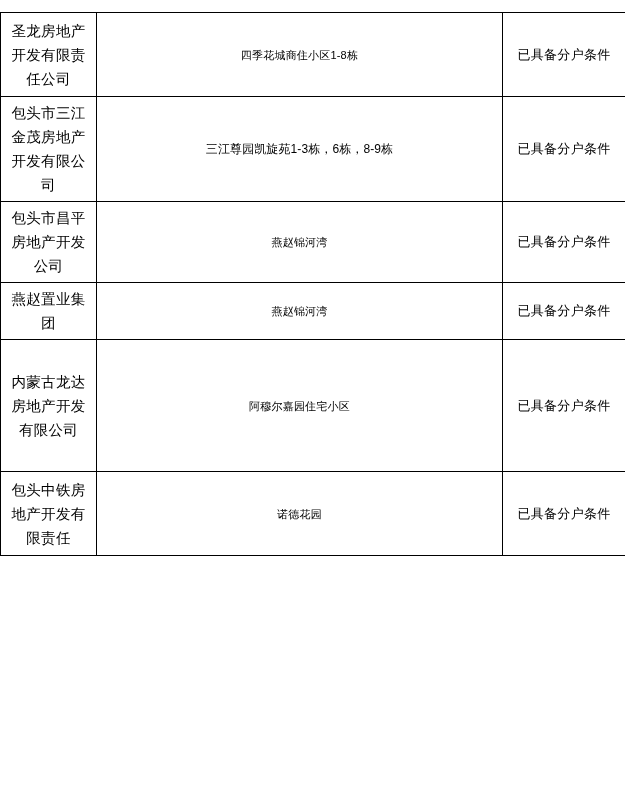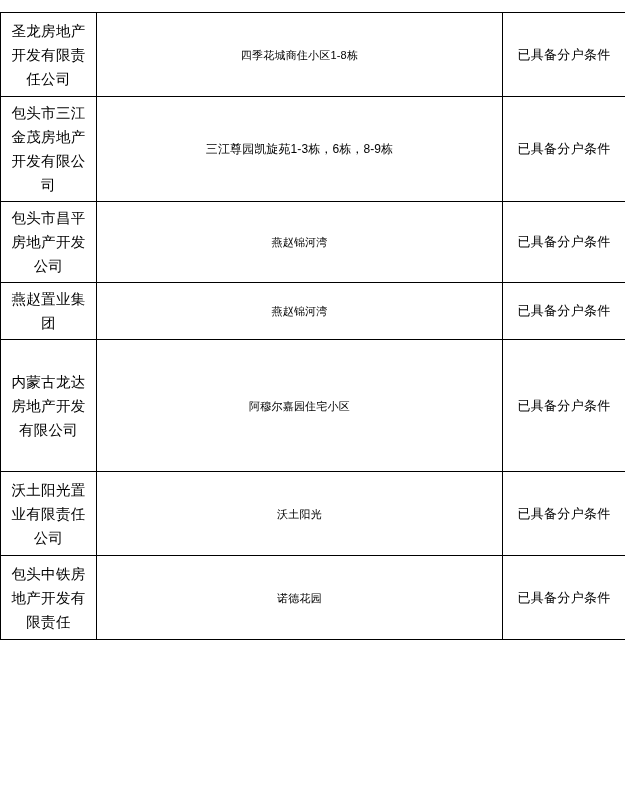--- a/index.html
+++ b/index.html
@@ -101,25 +101,20 @@
       <tr class="row-h-5">
         <td class="cell-dev">燕赵置业集团</td>
         <td class="cell-proj">燕赵锦河湾</td>
         <td class="cell-status">已具备分户条件</td>
       </tr>
       <tr class="row-h-6">
         <td class="cell-dev">内蒙古龙达房地产开发有限公司</td>
         <td class="cell-proj">阿穆尔嘉园住宅小区</td>
         <td class="cell-status">已具备分户条件</td>
       </tr>
-      <tr class="row-h-8">
-        <td class="cell-dev">沃土阳光置业有限责任公司</td>
-        <td class="cell-proj">沃土阳光</td>
-        <td class="cell-status">已具备分户条件</td>
-      </tr>
       <tr class="row-h-9">
         <td class="cell-dev">包头中铁房地产开发有限责任</td>
         <td class="cell-proj">诺德花园</td>
         <td class="cell-status">已具备分户条件</td>
       </tr>
     </tbody>
   </table>
 </div>
 
 </body></html>

